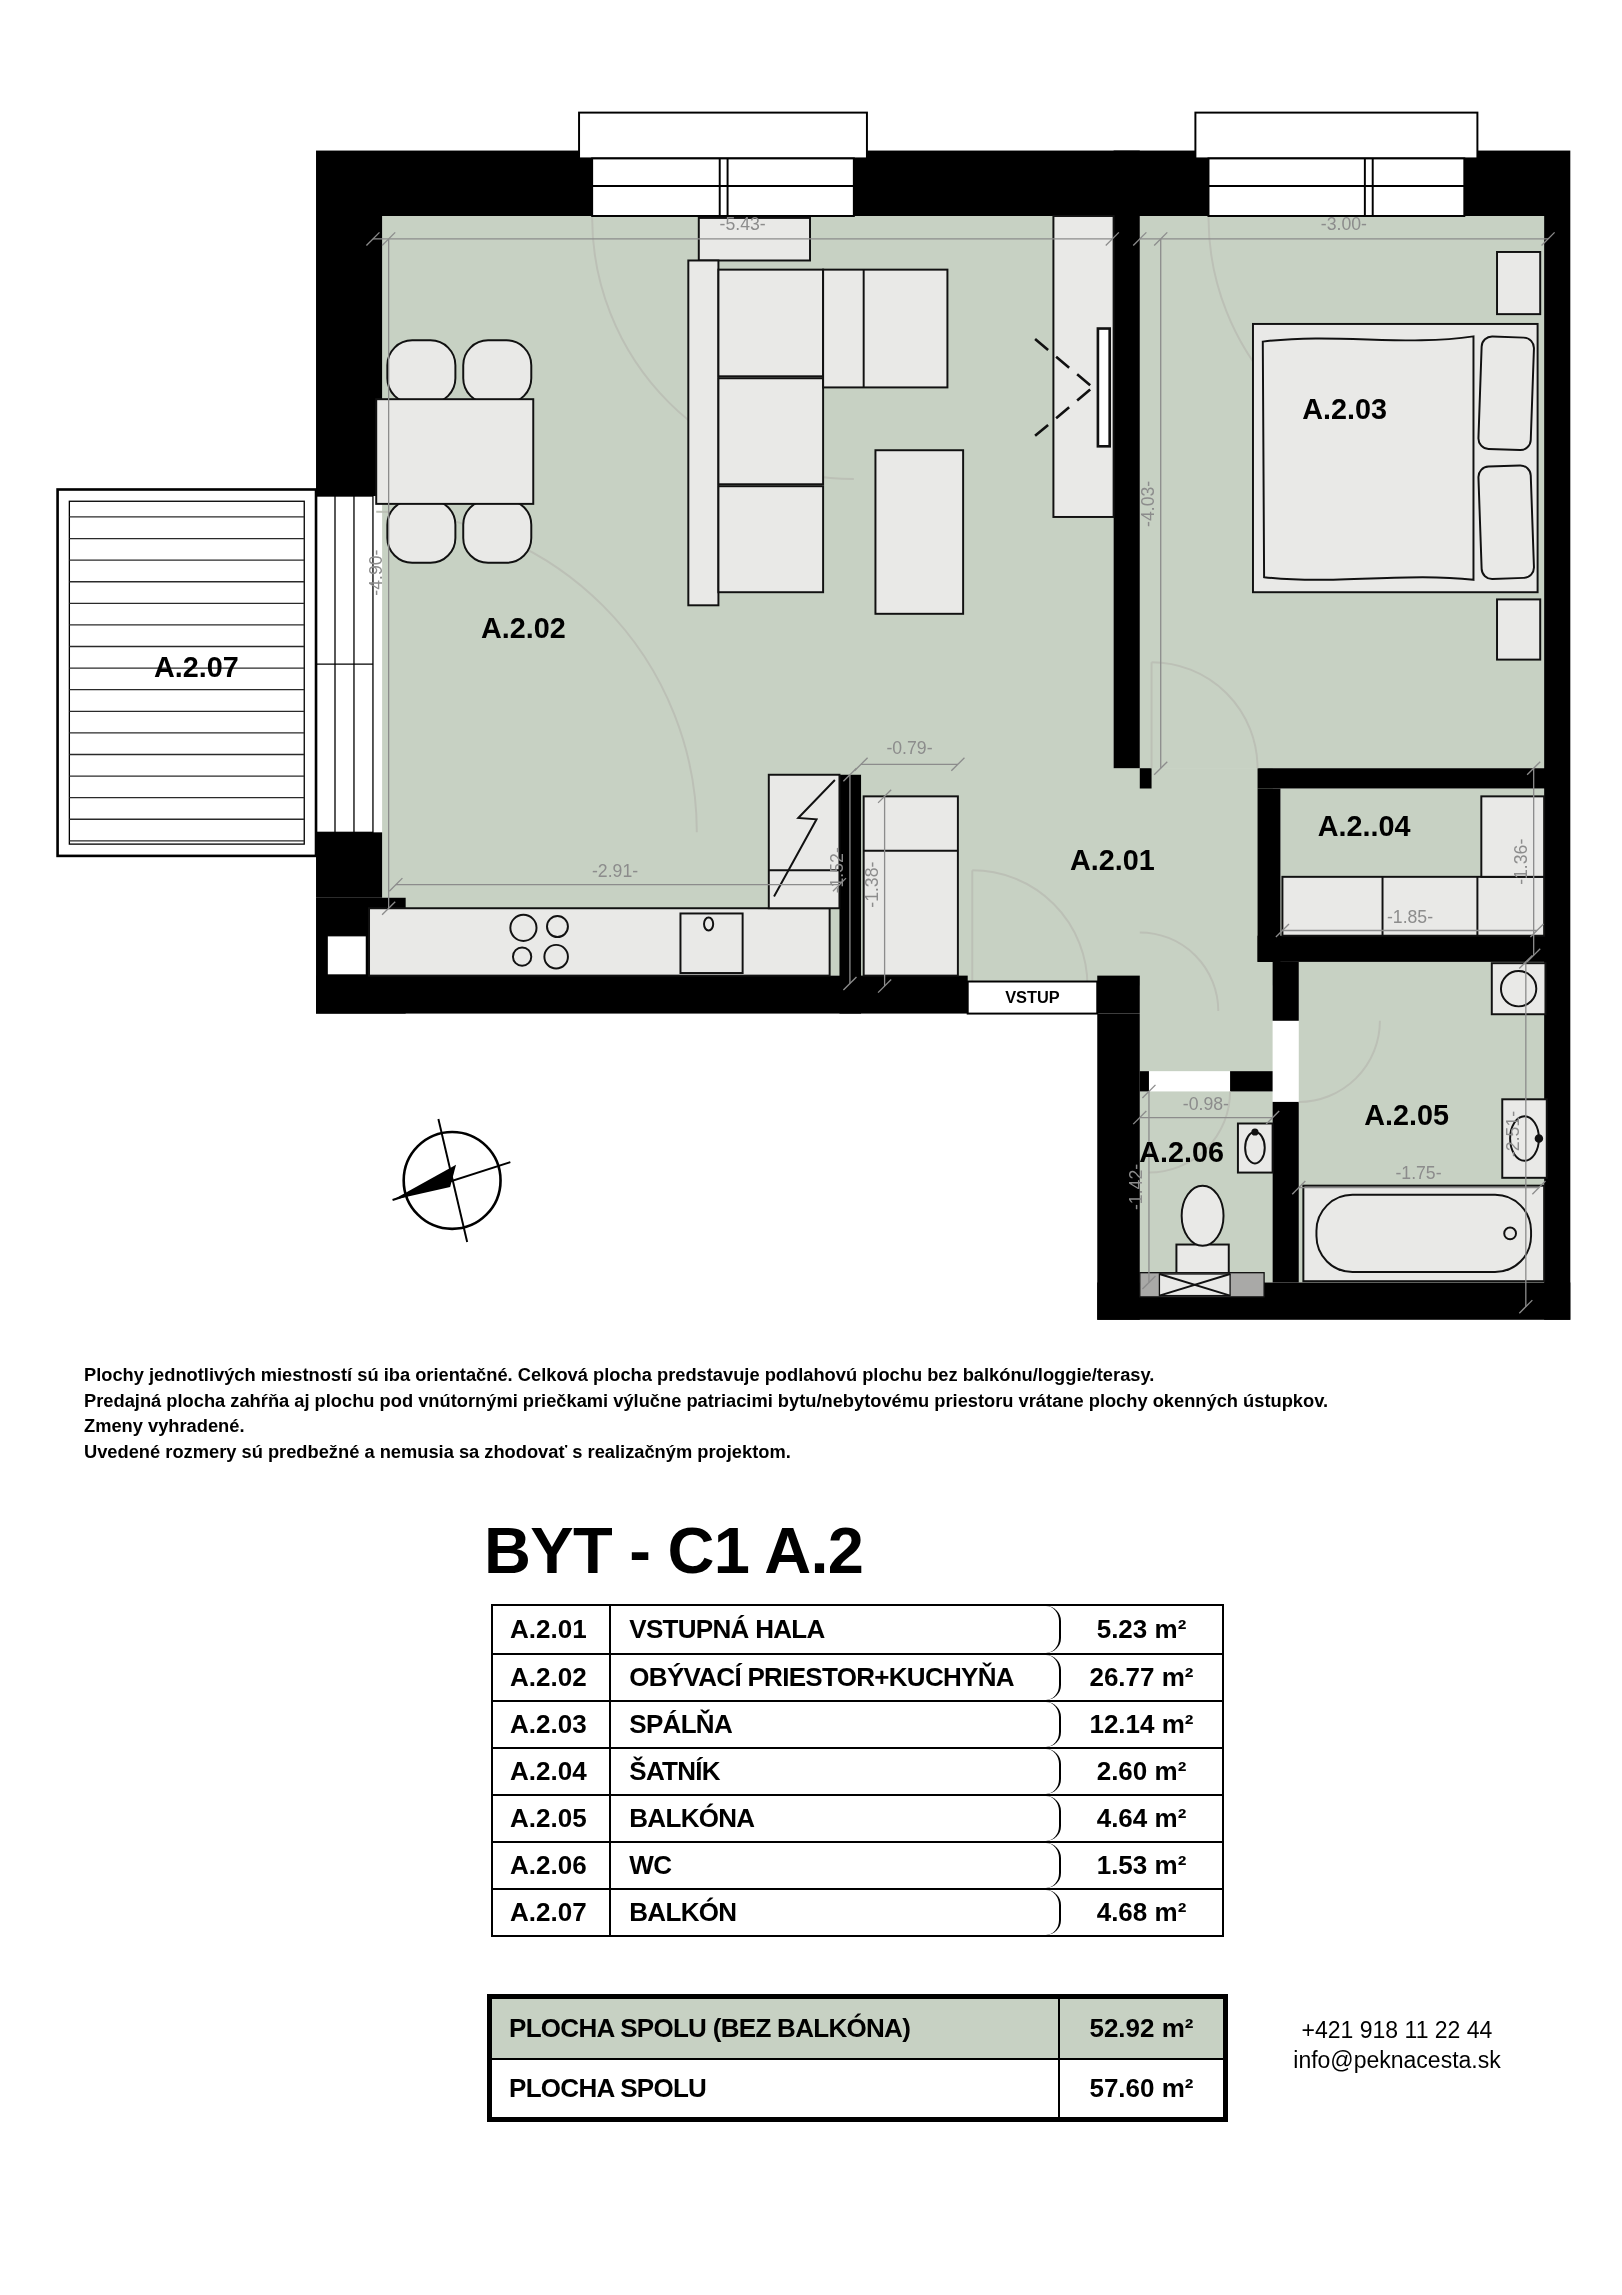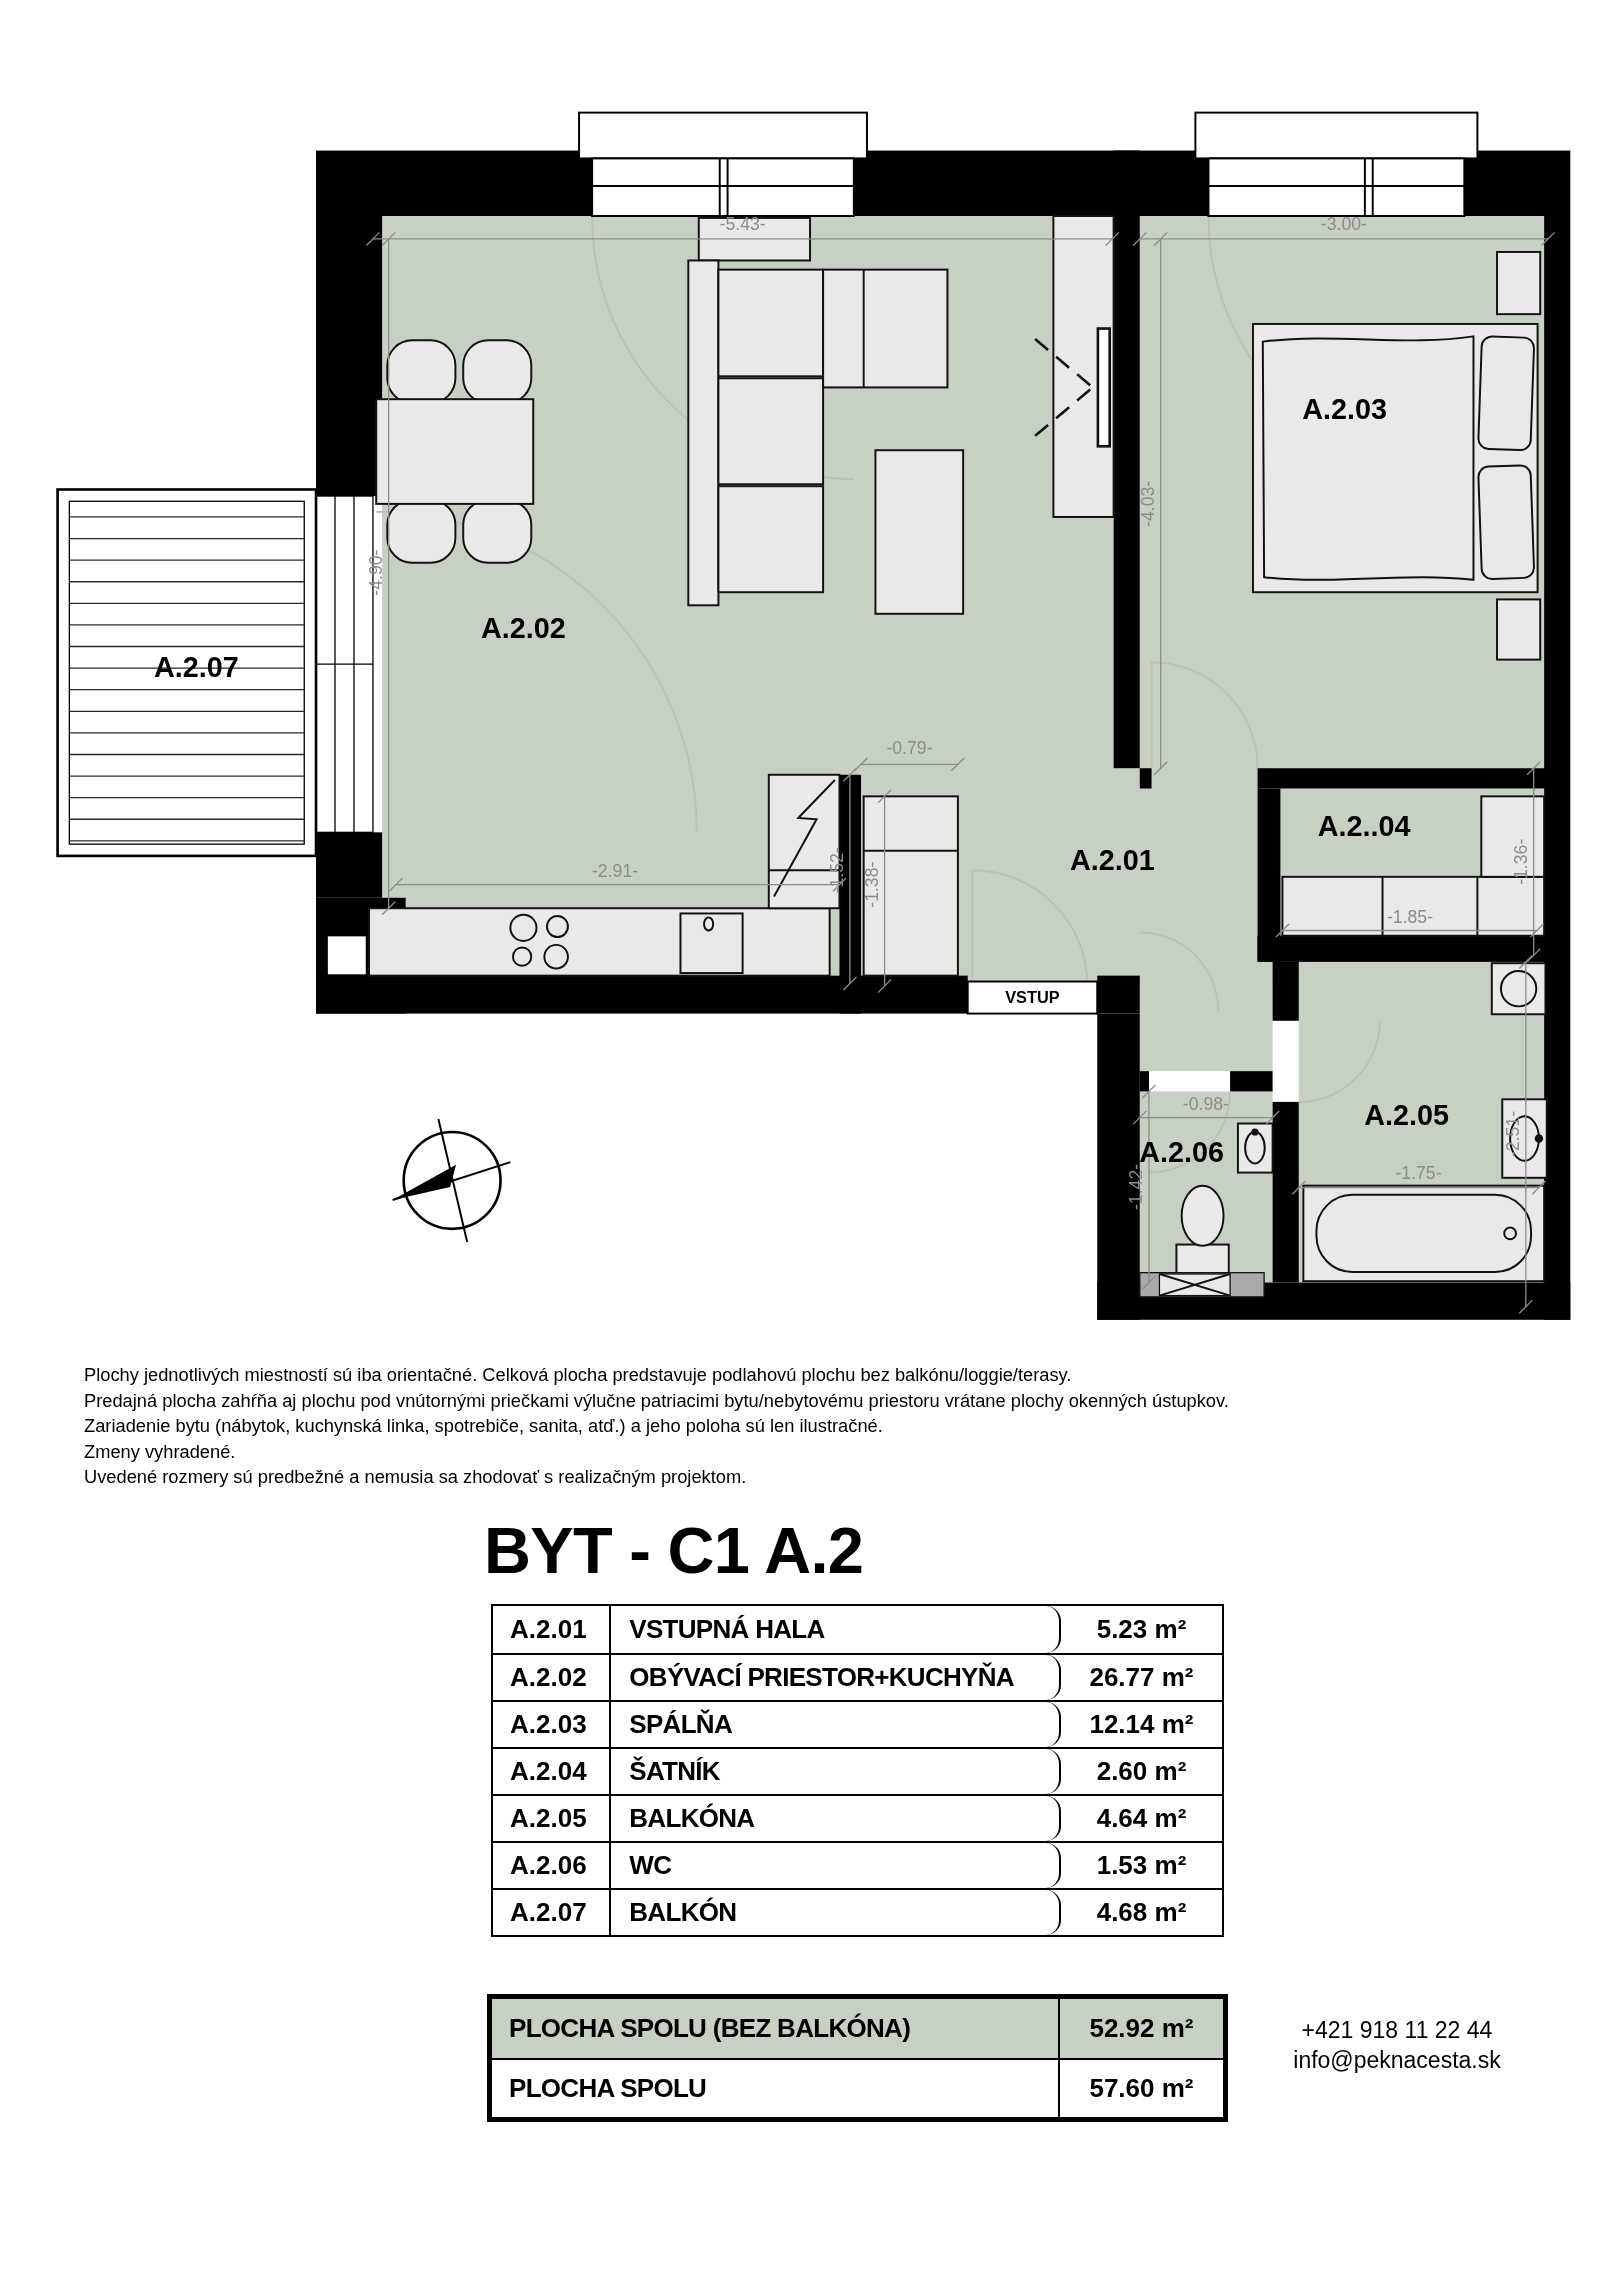--- a/index.html
+++ b/index.html
@@ -4,21 +4,21 @@
 <style>
   * { margin:0; padding:0; box-sizing:border-box; }
   html,body { background:#ffffff; }
   .page {
     position:relative; width:1622px; height:2295px; background:#fff;
     font-family:"Liberation Sans", sans-serif; color:#000; overflow:hidden;
   }
   .plan-svg { position:absolute; left:0; top:0; }
 
   .notes { position:absolute; left:84px; top:1362px; font-size:18.3px; line-height:25.5px; }
-  .notes div { white-space:nowrap; }
+  .notes div { white-space:nowrap;font-weight:bold; }
 
   .plan-title {
     position:absolute; left:484px; top:1513px; width:746px;
     text-align:left; font-size:65px; font-weight:700; letter-spacing:-0.7px;
   }
 
   .area-table { position:absolute; left:491px; top:1604px; width:733px; border:2.6px solid #000; }
   .arow { display:flex; height:47px; border-top:2px solid #000; font-size:26px; font-weight:700; }
   .arow:first-child { border-top:none; }
   .c1 { width:118px; border-right:2px solid #000; display:flex; align-items:center; padding-left:17px; }
@@ -311,21 +311,20 @@
       <circle cx="691" cy="1804" r="74" stroke-width="4"></circle>
       <line x1="670" y1="1710" x2="714" y2="1898" stroke-width="3"></line>
       <line x1="600" y1="1834" x2="780" y2="1776" stroke-width="3"></line>
       <polygon points="600,1834 697,1780 688,1814" fill="#000" stroke="none"></polygon>
     </g>
   </svg>
 
   <div class="notes">
     <div>Plochy jednotlivých miestností sú iba orientačné. Celková plocha predstavuje podlahovú plochu bez balkónu/loggie/terasy.</div>
     <div>Predajná plocha zahŕňa aj plochu pod vnútornými priečkami výlučne patriacimi bytu/nebytovému priestoru vrátane plochy okenných ústupkov.</div>
-    <div>Zariadenie bytu (nábytok, kuchynská linka, spotrebiče, sanita, atď.) a jeho poloha sú len ilustračné.</div>
     <div>Zmeny vyhradené.</div>
     <div>Uvedené rozmery sú predbežné a nemusia sa zhodovať s realizačným projektom.</div>
   </div>
 
   <div class="plan-title">BYT - C1 A.2</div>
 
   <div class="area-table">
     <div class="arow">
       <div class="c1">A.2.01</div>
       <div class="c2">VSTUPNÁ HALA</div>

